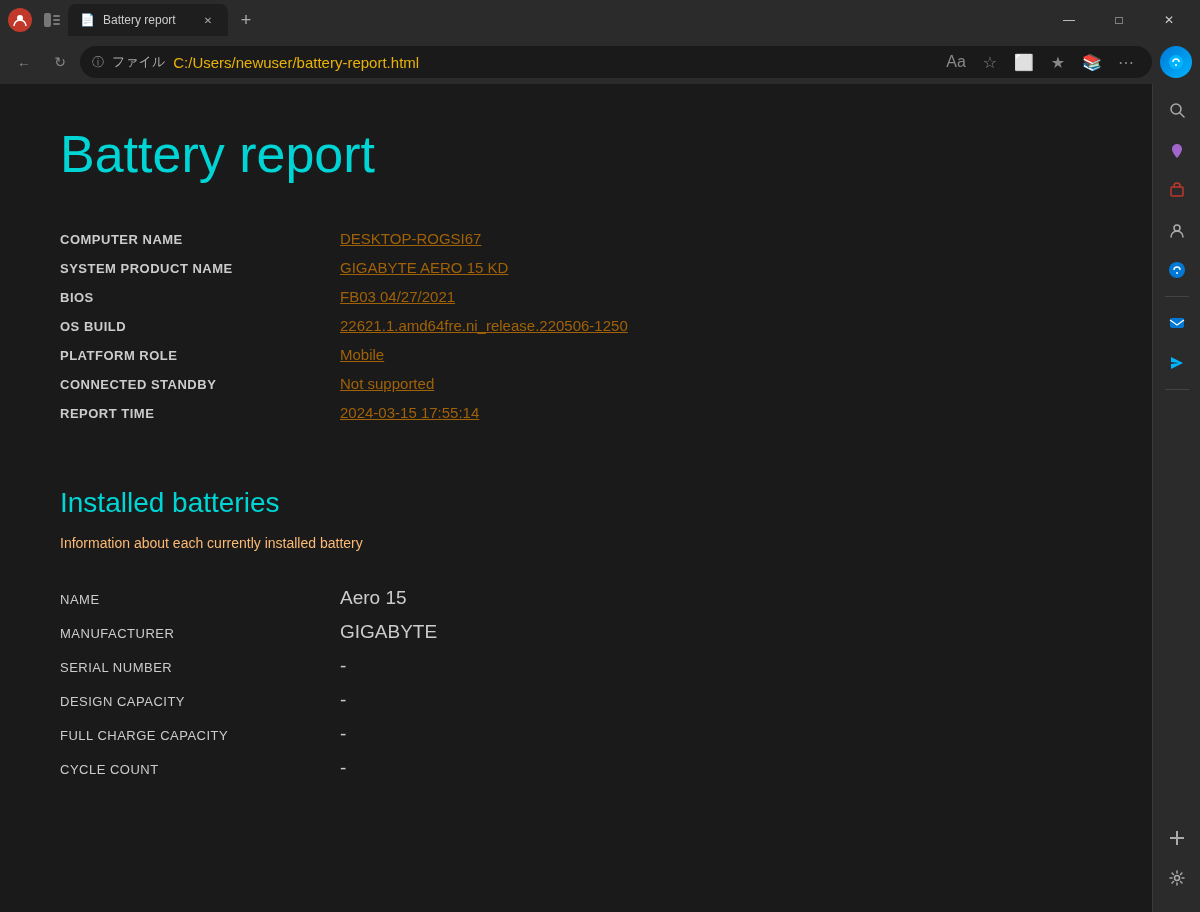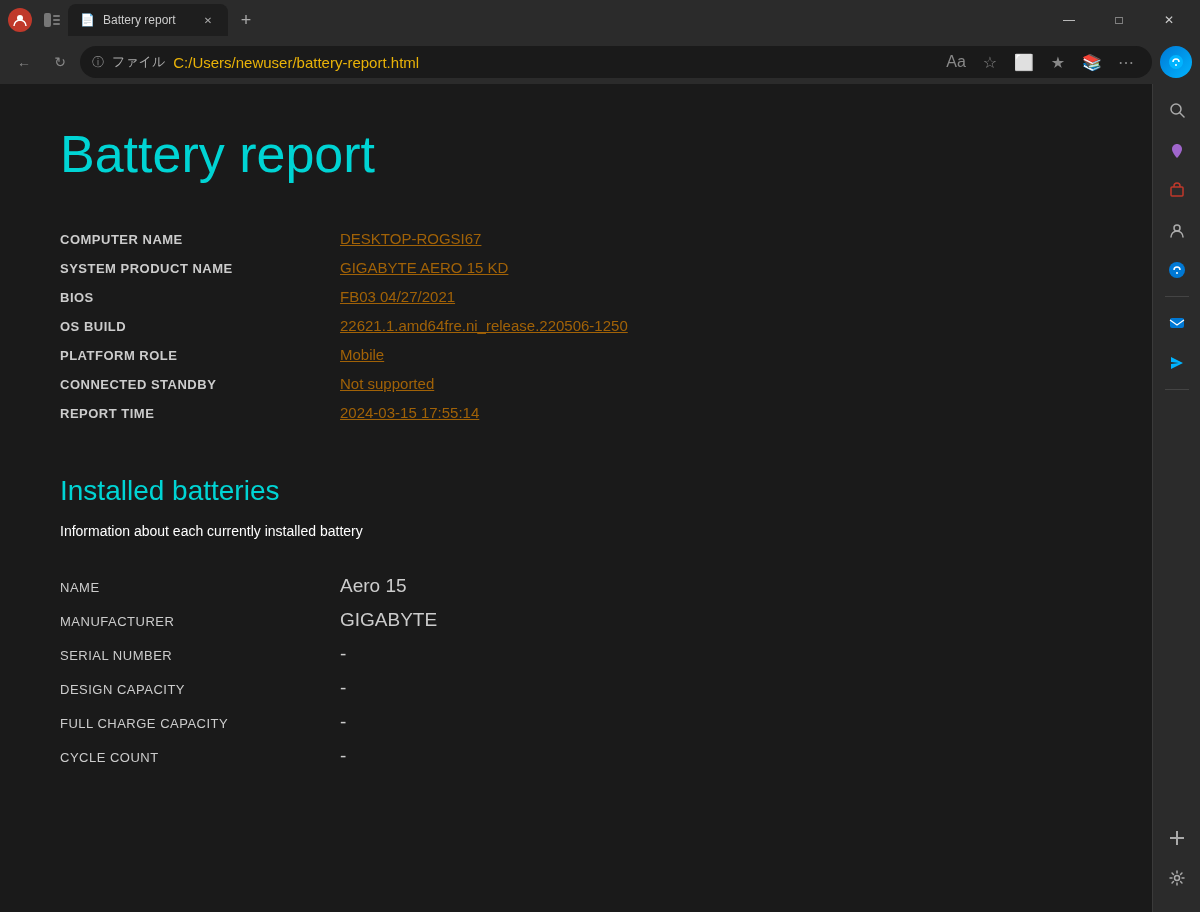--- a/index.html
+++ b/index.html
@@ -177,21 +177,21 @@
     
     .report-title {
       font-size: 52px;
       font-weight: 300;
       color: #00d4d4;
       margin-bottom: 40px;
     }
 
     .info-table {
       width: 100%;
-      margin-bottom: 48px;
+      margin-bottom: 60px;
     }
     .info-row {
       display: flex;
       padding: 6px 0;
       align-items: baseline;
     }
     .info-label {
       width: 280px;
       font-size: 13px;
       font-weight: 700;
@@ -207,21 +207,21 @@
     }
 
     .section-title {
       font-size: 28px;
       font-weight: 400;
       color: #00d4d4;
       margin-bottom: 16px;
     }
     .section-desc {
       font-size: 14px;
-      color: #ffffff;
+      color: #fdba74;
       margin-bottom: 30px;
     }
 
     .battery-table {
       width: 100%;
     }
     .battery-header-row {
       display: flex;
       padding: 6px 0;
       margin-bottom: 8px;

